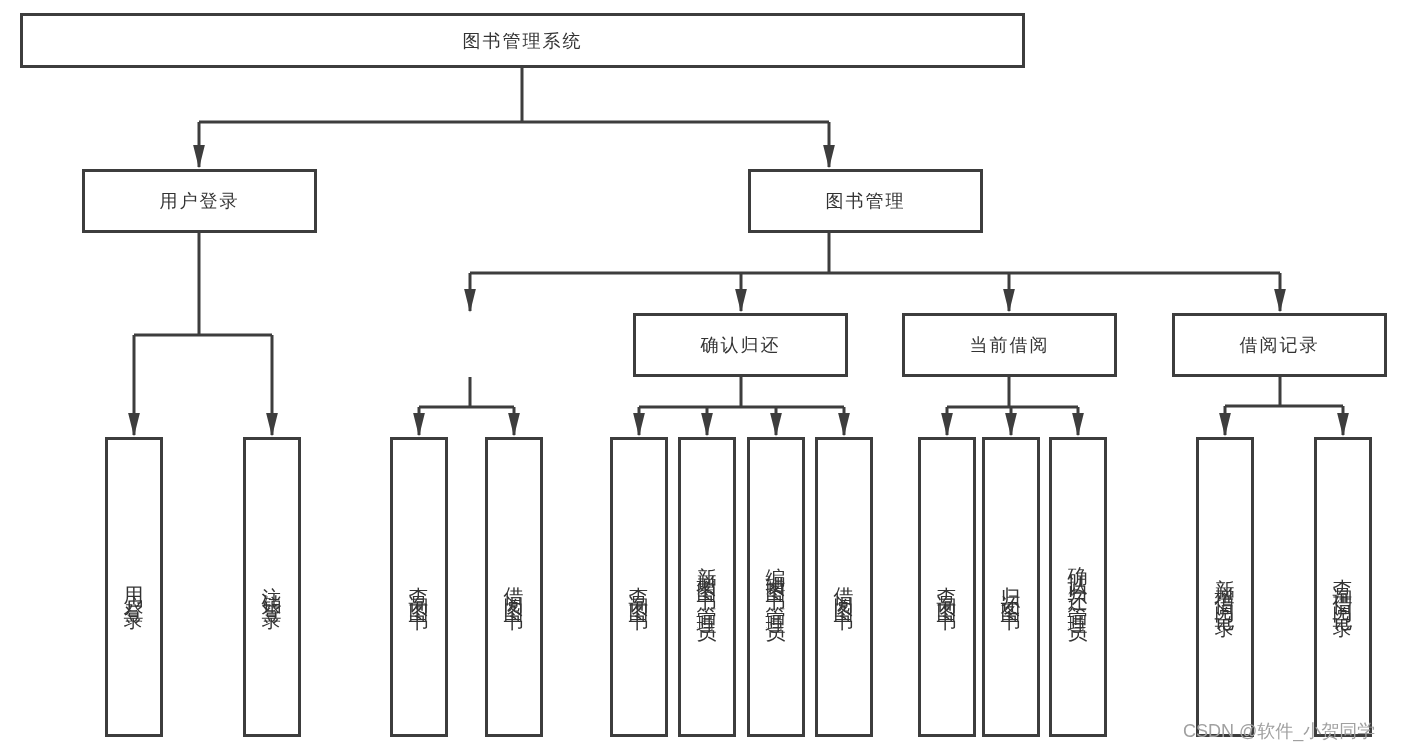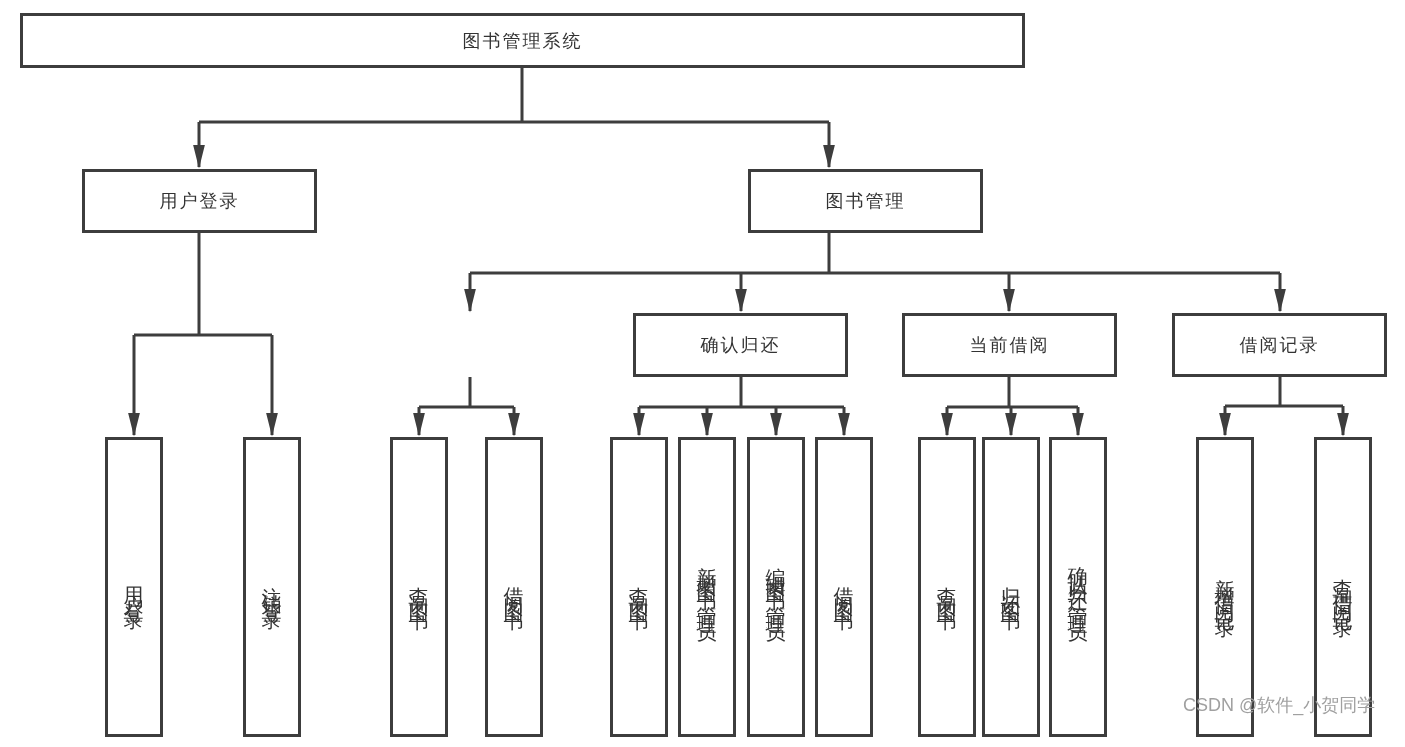--- a/index.html
+++ b/index.html
@@ -64,21 +64,21 @@
   .lf7  { left: 747px; }
   .lf8  { left: 815px; }
   .lf9  { left: 918px; }
   .lf10 { left: 982px; }
   .lf11 { left: 1049px; }
   .lf12 { left: 1196px; }
   .lf13 { left: 1314px; }
   #watermark {
     position: absolute;
     left: 1183px;
-    top: 693px;
+    top: 719px;
     font-size: 18px;
     color: #a0a0a0;
     white-space: nowrap;
     z-index: 5;
   }
   .wire { stroke: #3d3d3d; stroke-width: 3; fill: none; }
 </style>
 </head>
 <body>
 

